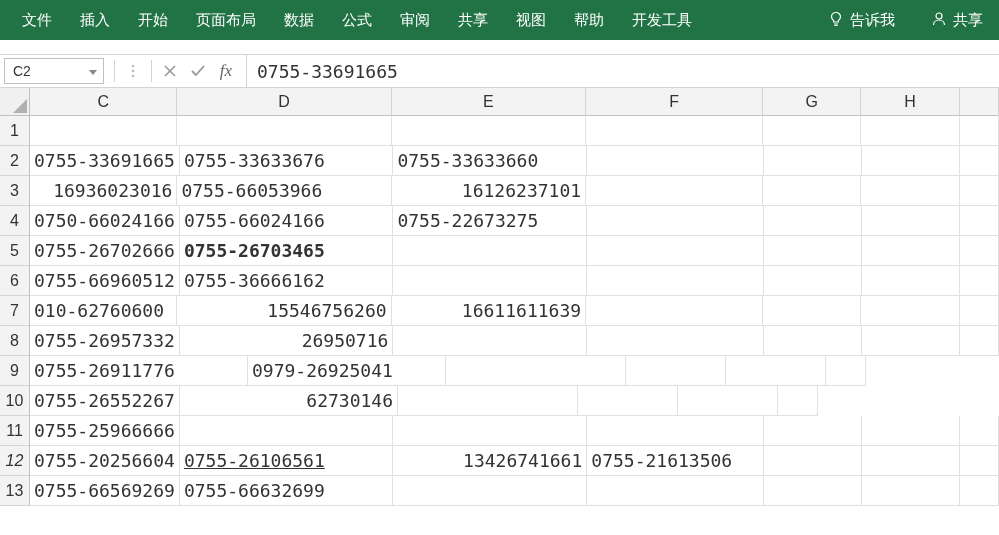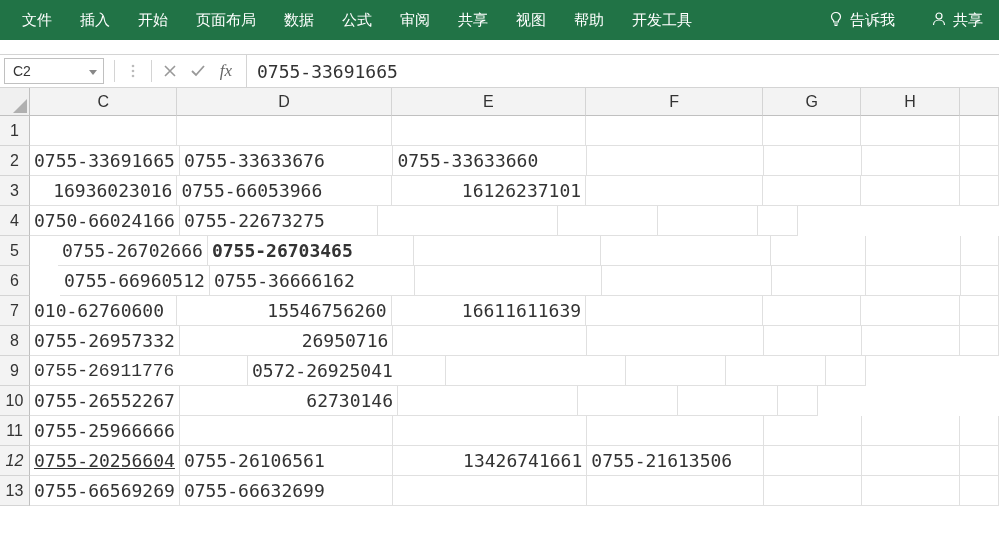--- a/index.html
+++ b/index.html
@@ -291,37 +291,38 @@
           <div class="cell num" style="width: 150px; height: 30px;">16936023016</div>
           <div class="cell txt" style="width: 218px; height: 30px;">0755-66053966</div>
           <div class="cell num" style="width: 198px; height: 30px;">16126237101</div>
           <div class="cell" style="width: 180px; height: 30px;"></div>
           <div class="cell" style="width: 100px; height: 30px;"></div>
           <div class="cell" style="width: 100px; height: 30px;"></div>
           <div class="cell" style="width: 40px; height: 30px;"></div>
         </div>
         <div class="row">
           <div class="cell txt" style="width: 150px; height: 30px;">0750-66024166</div>
+          <div class="cell txt" style="width: 218px; height: 30px;">0755-66024166</div>
           <div class="cell txt" style="width: 198px; height: 30px;">0755-22673275</div>
           <div class="cell" style="width: 180px; height: 30px;"></div>
           <div class="cell" style="width: 100px; height: 30px;"></div>
           <div class="cell" style="width: 100px; height: 30px;"></div>
           <div class="cell" style="width: 40px; height: 30px;"></div>
         </div>
         <div class="row">
-          <div class="cell txt" style="width: 150px; height: 30px; margin-left: 28px;">0755-26702666</div>
+          <div class="cell txt" style="width: 150px; height: 30px;">0755-26702666</div>
           <div class="cell txt" style="width: 218px; height: 30px; font-weight: bold;">0755-26703465</div>
           <div class="cell" style="width: 198px; height: 30px;"></div>
           <div class="cell" style="width: 180px; height: 30px;"></div>
           <div class="cell" style="width: 100px; height: 30px;"></div>
           <div class="cell" style="width: 100px; height: 30px;"></div>
           <div class="cell" style="width: 40px; height: 30px;"></div>
         </div>
         <div class="row">
-          <div class="cell txt" style="width: 150px; height: 30px; margin-left: 30px;">0755-66960512</div>
+          <div class="cell txt" style="width: 150px; height: 30px;">0755-66960512</div>
           <div class="cell txt" style="width: 218px; height: 30px;">0755-36666162</div>
           <div class="cell" style="width: 198px; height: 30px;"></div>
           <div class="cell" style="width: 180px; height: 30px;"></div>
           <div class="cell" style="width: 100px; height: 30px;"></div>
           <div class="cell" style="width: 100px; height: 30px;"></div>
           <div class="cell" style="width: 40px; height: 30px;"></div>
         </div>
         <div class="row">
           <div class="cell txt" style="width: 150px; height: 30px;">010-62760600</div>
           <div class="cell num" style="width: 218px; height: 30px;">15546756260</div>
@@ -334,22 +335,22 @@
         <div class="row">
           <div class="cell txt" style="width: 150px; height: 30px;">0755-26957332</div>
           <div class="cell num" style="width: 218px; height: 30px;">26950716</div>
           <div class="cell" style="width: 198px; height: 30px;"></div>
           <div class="cell" style="width: 180px; height: 30px;"></div>
           <div class="cell" style="width: 100px; height: 30px;"></div>
           <div class="cell" style="width: 100px; height: 30px;"></div>
           <div class="cell" style="width: 40px; height: 30px;"></div>
         </div>
         <div class="row">
-          <div class="cell txt" style="width: 218px; height: 30px; font-family: Liberation Mono, monospace;">0755-26911776</div>
-          <div class="cell txt" style="width: 198px; height: 30px;">0572-26925041</div>
+          <div class="cell txt" style="width: 218px; height: 30px;">0755-26911776</div>
+          <div class="cell txt" style="width: 198px; height: 30px;">0979-26925041</div>
           <div class="cell" style="width: 180px; height: 30px;"></div>
           <div class="cell" style="width: 100px; height: 30px;"></div>
           <div class="cell" style="width: 100px; height: 30px;"></div>
           <div class="cell" style="width: 40px; height: 30px;"></div>
         </div>
         <div class="row">
           <div class="cell txt" style="width: 150px; height: 30px;">0755-26552267</div>
           <div class="cell num" style="width: 218px; height: 30px;">62730146</div>
           <div class="cell" style="width: 180px; height: 30px;"></div>
           <div class="cell" style="width: 100px; height: 30px;"></div>
@@ -359,22 +360,22 @@
         <div class="row">
           <div class="cell txt" style="width: 150px; height: 30px;">0755-25966666</div>
           <div class="cell" style="width: 218px; height: 30px;"></div>
           <div class="cell" style="width: 198px; height: 30px;"></div>
           <div class="cell" style="width: 180px; height: 30px;"></div>
           <div class="cell" style="width: 100px; height: 30px;"></div>
           <div class="cell" style="width: 100px; height: 30px;"></div>
           <div class="cell" style="width: 40px; height: 30px;"></div>
         </div>
         <div class="row">
-          <div class="cell txt" style="width: 150px; height: 30px; text-decoration: underline;">0755-20256604</div>
-          <div class="cell txt" style="width: 218px; height: 30px;">0755-26106561</div>
+          <div class="cell txt" style="width: 150px; height: 30px;">0755-20256604</div>
+          <div class="cell txt" style="width: 218px; height: 30px; text-decoration: underline;">0755-26106561</div>
           <div class="cell num" style="width: 198px; height: 30px;">13426741661</div>
           <div class="cell txt" style="width: 180px; height: 30px;">0755-21613506</div>
           <div class="cell" style="width: 100px; height: 30px;"></div>
           <div class="cell" style="width: 100px; height: 30px;"></div>
           <div class="cell" style="width: 40px; height: 30px;"></div>
         </div>
         <div class="row">
           <div class="cell txt" style="width: 150px; height: 30px;">0755-66569269</div>
           <div class="cell txt" style="width: 218px; height: 30px;">0755-66632699</div>
           <div class="cell" style="width: 198px; height: 30px;"></div>

